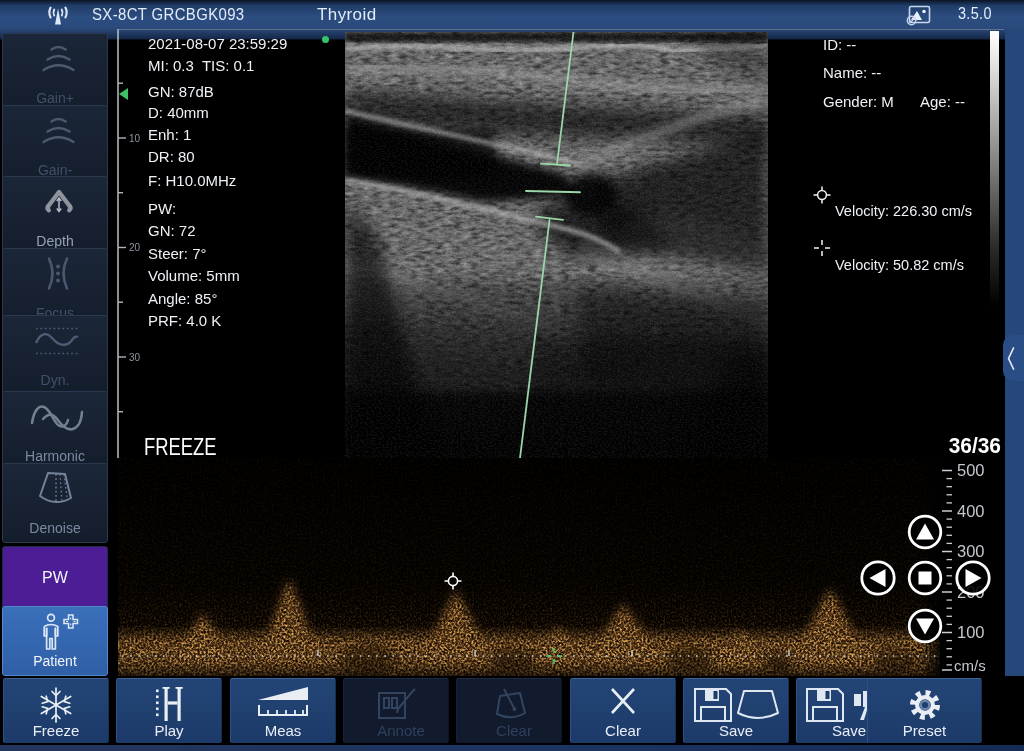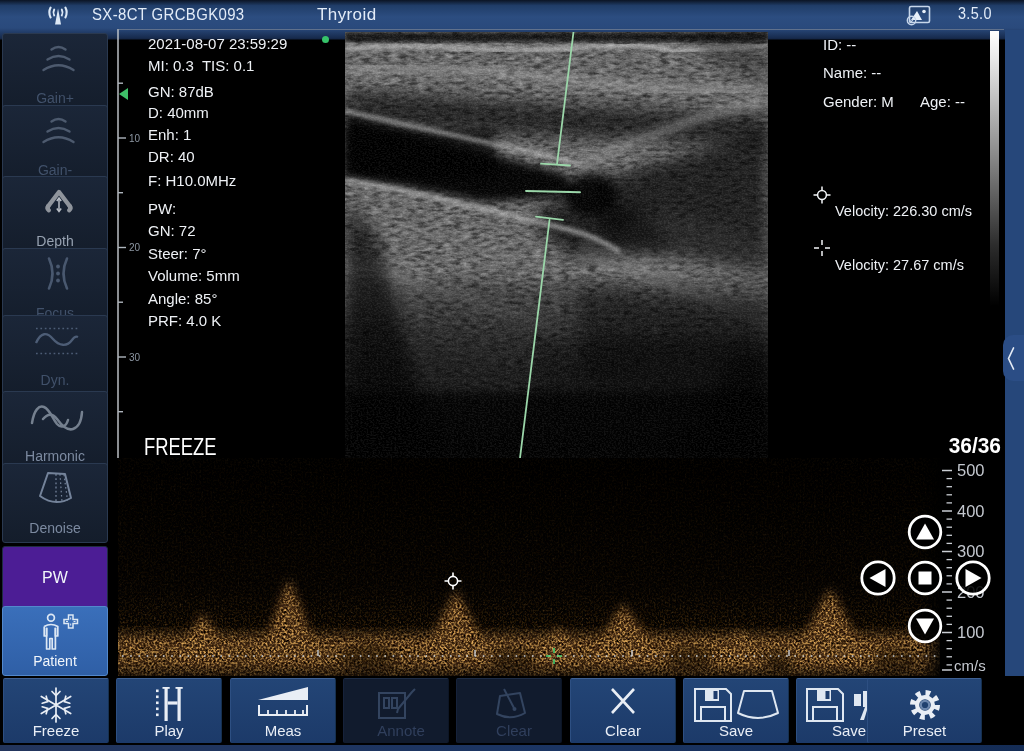--- a/index.html
+++ b/index.html
@@ -171,21 +171,21 @@
     <path d="M9 0 L9 12 L0 6 Z" fill="#3ec068"></path>
   </svg>
 
 <div class="abs" style="left:322px;top:36px;width:7px;height:7px;border-radius:50%;background:#36c36a"></div>
 
 <div class="abs info" style="top:35px">2021-08-07 23:59:29</div>
 <div class="abs info" style="top:57px">MI: 0.3&nbsp; TIS: 0.1</div>
 <div class="abs info" style="top:83px">GN: 87dB</div>
 <div class="abs info" style="top:104px">D: 40mm</div>
 <div class="abs info" style="top:126px">Enh: 1</div>
-<div class="abs info" style="top:148px">DR: 40</div>
+<div class="abs info" style="top:148px">DR: 80</div>
 <div class="abs info" style="top:172px">F: H10.0MHz</div>
 <div class="abs info" style="top:200px">PW:</div>
 <div class="abs info" style="top:222px">GN: 72</div>
 <div class="abs info" style="top:245px">Steer: 7°</div>
 <div class="abs info" style="top:267px">Volume: 5mm</div>
 <div class="abs info" style="top:290px">Angle: 85°</div>
 <div class="abs info" style="top:312px">PRF: 4.0 K</div>
 
 <div class="abs" style="left:345px;top:32px;width:423px;height:426px;" id="usimg">
 <svg width="423" height="426" viewBox="0 0 423 426">
@@ -283,21 +283,21 @@
     <circle cx="9" cy="9" r="4.4"></circle>
     <path d="M9 0.5 V4 M9 14 V17.5 M0.5 9 H4 M14 9 H17.5"></path>
   </g>
 </svg>
 <div class="abs rp" style="left:835px;top:203px;font-size:14.5px;">Velocity: 226.30 cm/s</div>
 <svg class="abs" style="left:813px;top:239px" width="18" height="18" viewBox="0 0 18 18">
   <g stroke="#f2f5f8" stroke-width="1.5" fill="none">
     <path d="M9 1 V6 M9 12 V17 M1 9 H6 M12 9 H17"></path>
   </g>
 </svg>
-<div class="abs rp" style="left:835px;top:257px;font-size:14.5px;">Velocity: 27.67 cm/s</div>
+<div class="abs rp" style="left:835px;top:257px;font-size:14.5px;">Velocity: 50.82 cm/s</div>
 
 <div class="abs" style="left:1005px;top:30px;width:19px;height:646px;background:#26477a;"></div>
 <div class="abs" style="left:1003px;top:335px;width:21px;height:46px;background:#2b4d85;border-radius:10px 0 0 10px;"></div>
 <svg class="abs" style="left:1005px;top:344px" width="12" height="30" viewBox="0 0 12 30">
   <path d="M8.5 4 L3.5 14.5 L8.5 25" fill="none" stroke="#e4ebf5" stroke-width="1.7" stroke-linecap="round" stroke-linejoin="round"></path>
 </svg>
 
 <div class="abs" style="left:144px;top:434px;color:#fff;font-size:23px;transform:scaleX(0.8);transform-origin:0 0;">FREEZE</div>
 <div class="abs" style="left:901px;top:433px;width:100px;text-align:right;color:#fff;font-size:22px;font-weight:600;transform:scaleX(0.95);transform-origin:100% 0;">36/36</div>
 

